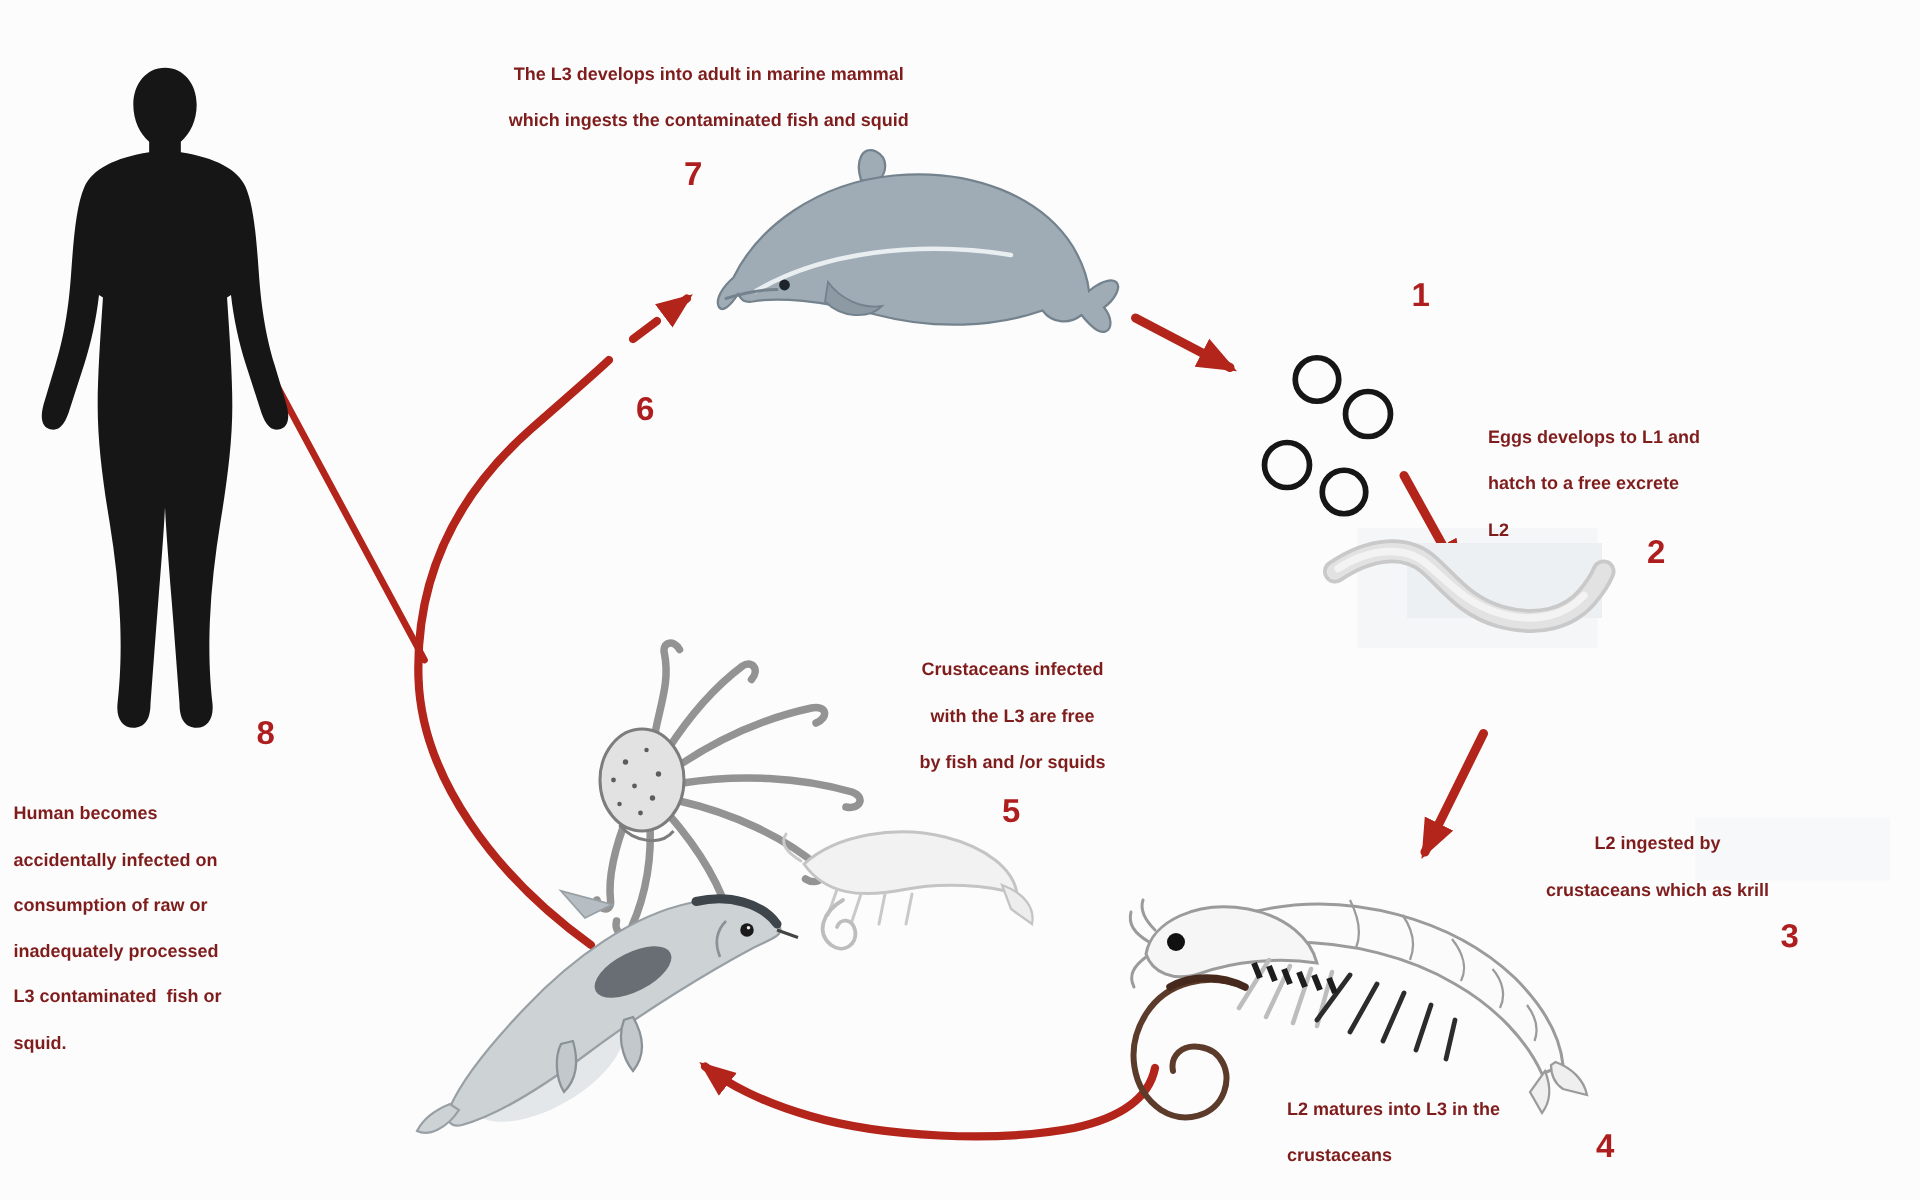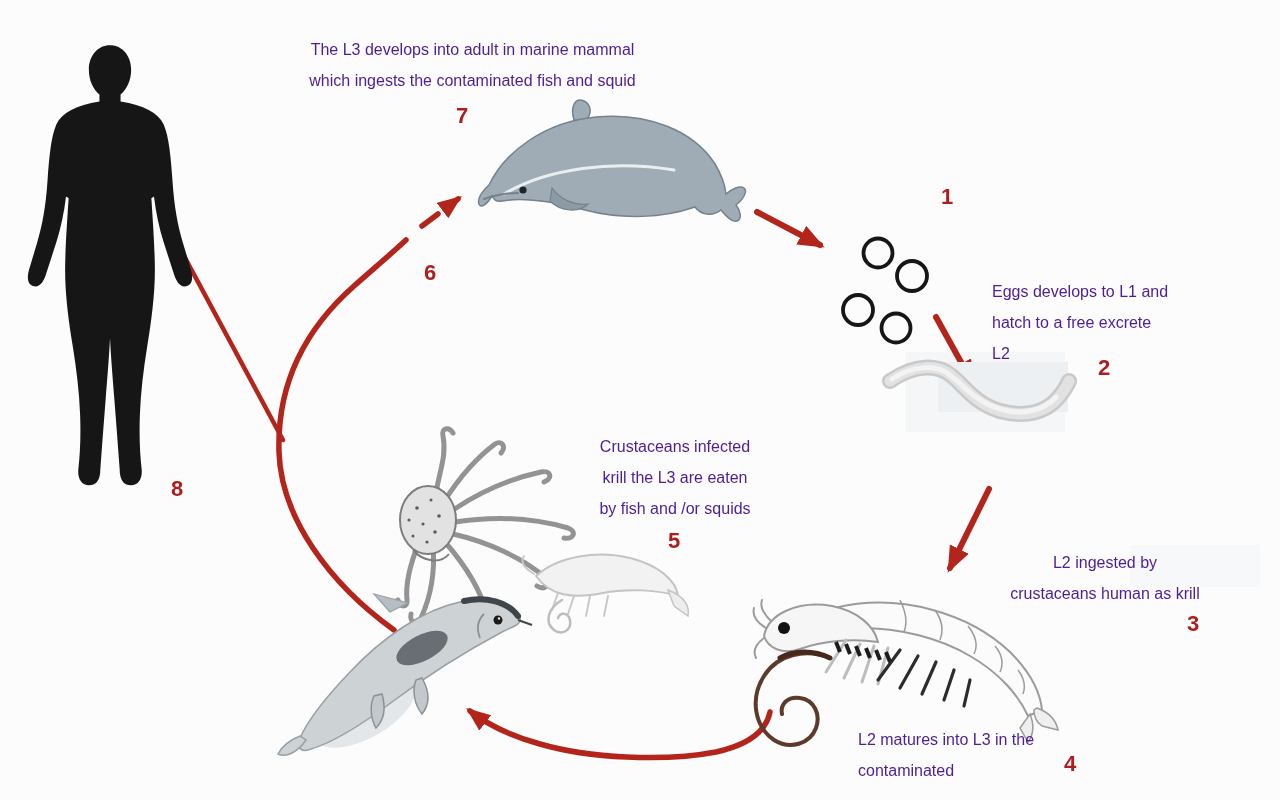--- a/index.html
+++ b/index.html
@@ -1,19 +1,19 @@
 <!DOCTYPE html>
 <html><head>
 <meta charset="utf-8">
 <style>
   html,body{margin:0;padding:0;background:#ffffff;}
   .canvas{position:relative;width:1280px;height:800px;background:#fcfcfc;overflow:hidden;
           font-family:"Liberation Sans",sans-serif;}
   .art{position:absolute;background:#eef1f3;opacity:.55;}
-  .txt{position:absolute;white-space:pre-wrap;font-weight:400;font-size:16px;color:#4c1d95;
+  .txt{position:absolute;white-space:pre-wrap;font-weight:700;font-size:12px;color:#7f1d1d;
        line-height:31px;letter-spacing:0;}
   .center{text-align:center;}
   .num{position:absolute;font-weight:700;font-size:22px;color:#ae1e1e;}
   .icon{position:absolute;}
   svg{display:block;overflow:visible;}
 </style>
 </head>
 <body>
 
 <div class="canvas">
@@ -176,29 +176,35 @@
   <span class="num" style="left:456px;top:103px;">7</span>
 
   <span class="num" style="left:941px;top:184px;">1</span>
 
   <div class="txt" style="left:992px;top:276px;">Eggs develops to L1 and
 hatch to a free excrete
 L2</div>
   <span class="num" style="left:1098px;top:355px;">2</span>
 
   <div class="txt center" style="left:955px;top:547px;width:300px;">L2 ingested by
-crustaceans human as krill</div>
+crustaceans which as krill</div>
   <span class="num" style="left:1187px;top:611px;">3</span>
 
   <div class="txt" style="left:858px;top:724px;">L2 matures into L3 in the
-contaminated</div>
+crustaceans</div>
   <span class="num" style="left:1064px;top:751px;">4</span>
 
   <div class="txt center" style="left:555px;top:431px;width:240px;">Crustaceans infected
-krill the L3 are eaten
+with the L3 are free
 by fish and /or squids</div>
   <span class="num" style="left:668px;top:528px;">5</span>
 
   <span class="num" style="left:424px;top:260px;">6</span>
 
+  <div class="txt" style="left:9px;top:527px;line-height:30.6px;">Human becomes
+accidentally infected on
+consumption of raw or
+inadequately processed
+L3 contaminated  fish or
+squid.</div>
   <span class="num" style="left:171px;top:476px;">8</span>
 
 </div>
 
 </body></html>

